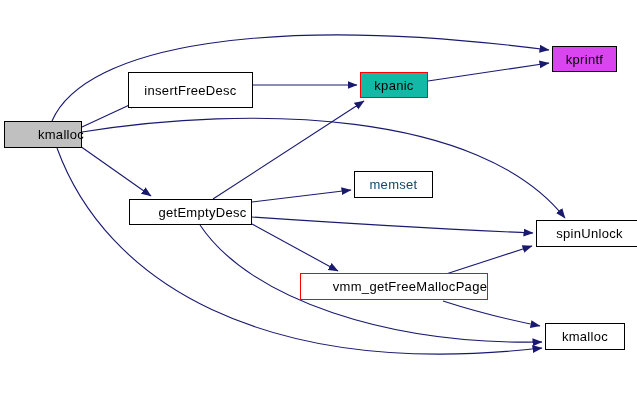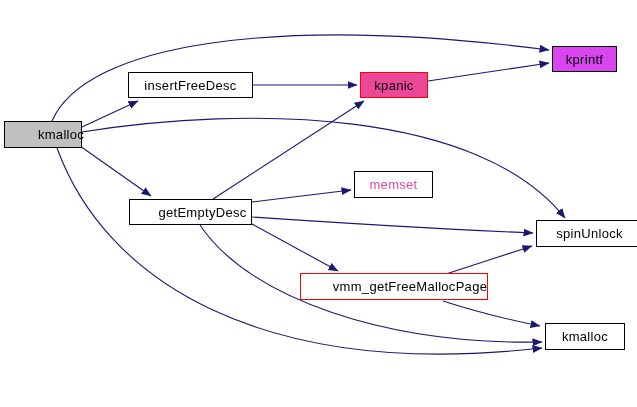--- a/index.html
+++ b/index.html
@@ -63,34 +63,34 @@
         <path d="M 252,224 L 338,271" fill="none" stroke="#191970" stroke-width="1.1" marker-end="url(#arrowhead)"></path>
         <path d="M 200,225 C 250,300 390,345 542,342" fill="none" stroke="#191970" stroke-width="1.1" marker-end="url(#arrowhead)"></path>
         <path d="M 446,274 L 532,246" fill="none" stroke="#191970" stroke-width="1.1" marker-end="url(#arrowhead)"></path>
         <path d="M 443,301 C 480,313 510,320 540,326" fill="none" stroke="#191970" stroke-width="1.1" marker-end="url(#arrowhead)"></path>
       </g>
   </svg>
   <div id="node-layer">
       <div class="node" style="left: 4px; top: 121px; width: 78px; height: 27px; background: rgb(192, 192, 192); border-color: rgb(0, 0, 0); padding-left: 36px;">
         <span style="color: rgb(0, 0, 0);">kmalloc</span>
       </div>
-      <div class="node" style="left: 128px; top: 72px; width: 125px; height: 26px; background: rgb(255, 255, 255); border-color: rgb(0, 0, 0);">
+      <div class="node" style="left: 128px; top: 72px; width: 125px; height: 36px; background: rgb(255, 255, 255); border-color: rgb(0, 0, 0);">
         <span style="color: rgb(0, 0, 0);">insertFreeDesc</span>
       </div>
-      <div class="node" style="left: 360px; top: 72px; width: 68px; height: 26px; background: #ec4899; border-color: rgb(255, 0, 0);">
+      <div class="node" style="left: 360px; top: 72px; width: 68px; height: 26px; background: #14b8a6; border-color: rgb(255, 0, 0);">
         <span style="color: rgb(0, 0, 0);">kpanic</span>
       </div>
       <div class="node" style="left: 552px; top: 46px; width: 65px; height: 26px; background: #d946ef; border-color: rgb(0, 0, 0);">
         <span style="color: rgb(0, 0, 0);">kprintf</span>
       </div>
       <div class="node" style="left: 129px; top: 199px; width: 123px; height: 26px; background: rgb(255, 255, 255); border-color: rgb(0, 0, 0); padding-left: 24px;">
         <span style="color: rgb(0, 0, 0);">getEmptyDesc</span>
       </div>
       <div class="node" style="left: 354px; top: 171px; width: 79px; height: 27px; background: rgb(255, 255, 255); border-color: rgb(0, 0, 0);">
-        <span style="color: #ec4899;">memset</span>
+        <span style="color: #0c4a6e;">memset</span>
       </div>
       <div class="node" style="left: 536px; top: 220px; width: 107px; height: 27px; background: rgb(255, 255, 255); border-color: rgb(0, 0, 0);">
         <span style="color: rgb(0, 0, 0);">spinUnlock</span>
       </div>
       <div class="node" style="left: 300px; top: 273px; width: 188px; height: 27px; background: rgb(255, 255, 255); border-color: rgb(255, 0, 0);">
         <span style="color: rgb(0, 0, 0); margin-left: 32px;">vmm_getFreeMallocPage</span>
       </div>
       <div class="node" style="left: 545px; top: 323px; width: 80px; height: 27px; background: rgb(255, 255, 255); border-color: rgb(0, 0, 0);">
         <span style="color: rgb(0, 0, 0);">kmalloc</span>
       </div>

